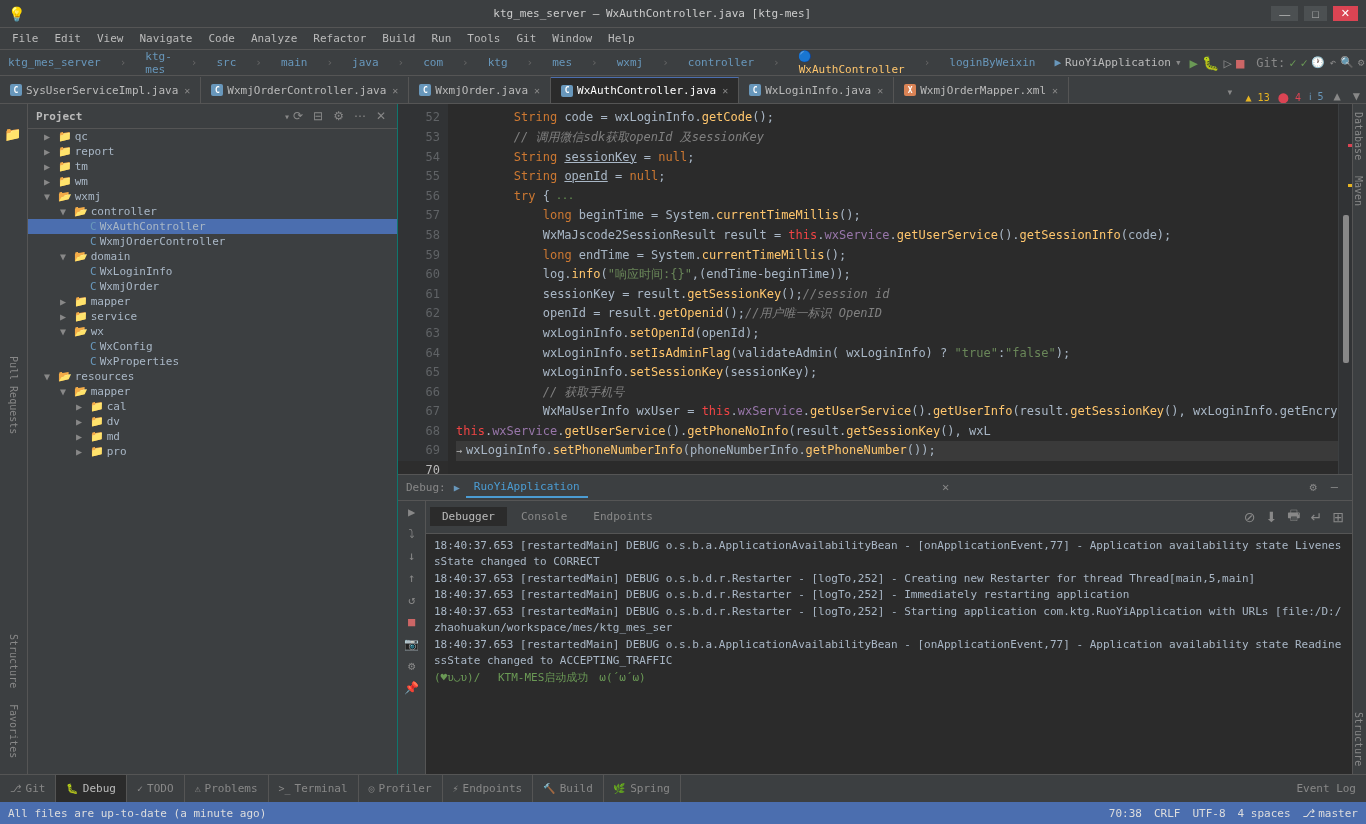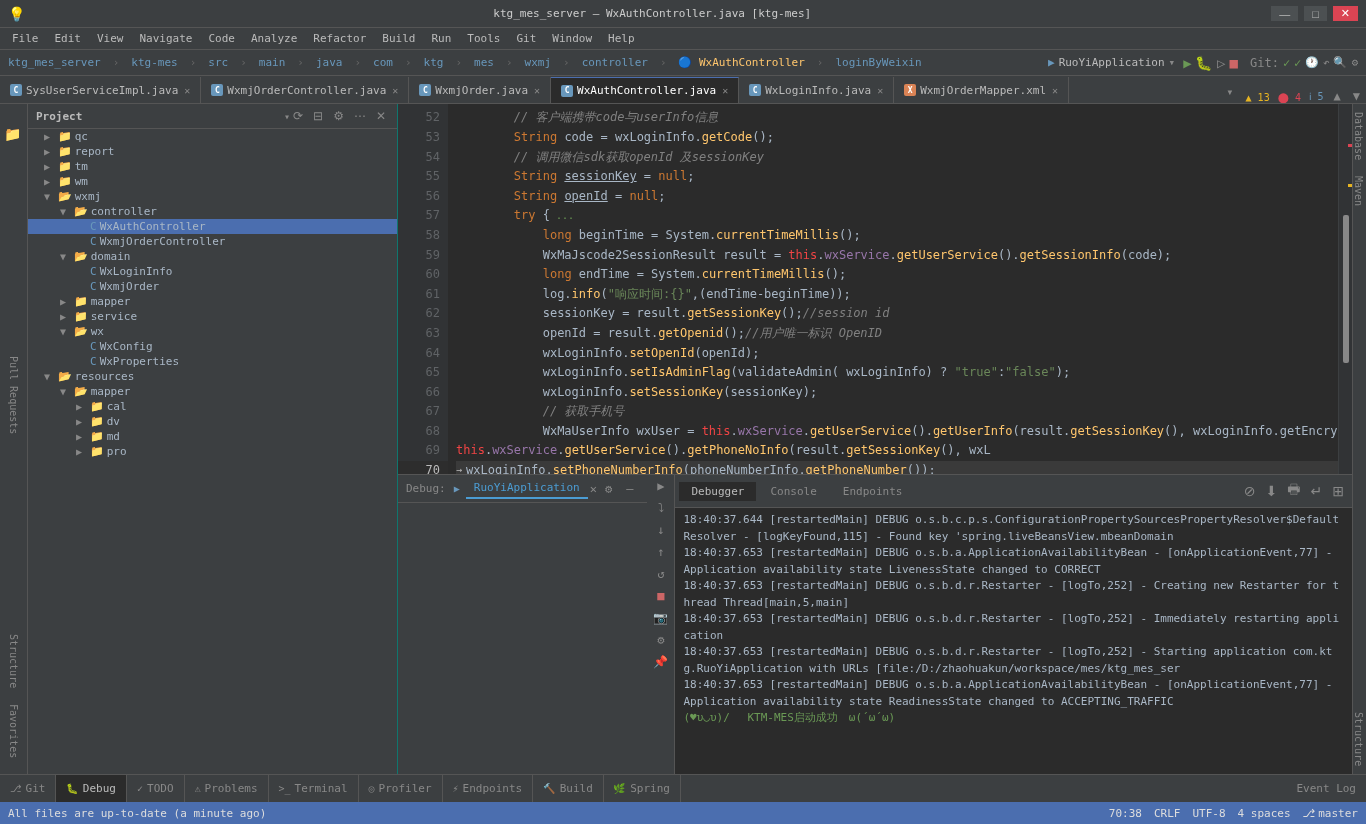--- a/index.html
+++ b/index.html
@@ -9,21 +9,21 @@
     .title-bar { background: #3c3f41; height: 28px; display: flex; align-items: center; padding: 0 8px; color: #bbbbbb; font-size: 11px; flex-shrink: 0; border-bottom: 1px solid #555; }
     .title-bar-title { flex: 1; text-align: center; font-size: 11px; color: #ccc; }
     .title-bar-controls { display: flex; gap: 6px; }
     .title-bar-btn { background: #4c5052; border: none; color: #bbb; padding: 1px 8px; font-size: 11px; cursor: pointer; }
 
     
     .menu-bar { background: #3c3f41; height: 22px; display: flex; align-items: center; padding: 0 4px; flex-shrink: 0; border-bottom: 1px solid #555; }
     .menu-item { padding: 2px 8px; color: #bbbbbb; font-size: 11px; cursor: pointer; }
 
     
-    .path-bar { background: #3c3f41; height: 26px; display: flex; align-items: center; padding: 0 8px; flex-shrink: 0; border-bottom: 1px solid #555; gap: 12px; }
+    .path-bar { background: #3c3f41; height: 26px; display: flex; align-items: center; padding: 0 8px; flex-shrink: 0; border-bottom: 1px solid #555; gap: 19px; }
     .path-item { color: #6897bb; font-size: 11px; cursor: pointer; }
     .path-sep { color: #666; font-size: 11px; }
     .run-configs { display: flex; align-items: center; gap: 4px; margin-left: auto; }
     .run-play { color: #6a9955; font-size: 14px; cursor: pointer; margin-left: 4px; }
     .run-debug { color: #6897bb; font-size: 14px; cursor: pointer; }
     .run-stop { color: #cc6666; font-size: 14px; cursor: pointer; }
 
     
     .tab-bar { background: #3c3f41; height: 28px; display: flex; align-items: flex-end; flex-shrink: 0; border-bottom: 1px solid #555; overflow: hidden; }
     .tab { display: flex; align-items: center; padding: 4px 10px; font-size: 11px; cursor: pointer; border-right: 1px solid #555; color: #bbb; height: 26px; white-space: nowrap; gap: 4px; }
@@ -72,21 +72,21 @@
     .c-this { color: #ef4444; }
     .c-field { color: #9876aa; }
     .c-plain { color: #a9b7c6; }
 
     
     .right-gutter { width: 14px; background: #313335; flex-shrink: 0; border-left: 1px solid #3c3f41; position: relative; }
     .gutter-marker { position: absolute; right: 0; width: 4px; background: #da4453; height: 3px; }
     .scroll-indicator { position: absolute; right: 0; width: 6px; background: #888; border-radius: 2px; }
 
     
-    .debug-panel { background: #3c3f41; height: 300px; border-top: 1px solid #555; display: flex; flex-direction: row; flex-shrink: 0; }
+    .debug-panel { background: #3c3f41; height: 300px; border-top: 1px solid #555; display: flex; flex-direction: column; flex-shrink: 0; }
     .debug-tabs { display: flex; align-items: center; padding: 0 8px; border-bottom: 1px solid #555; height: 28px; gap: 2px; }
     .debug-tab { padding: 3px 8px; font-size: 11px; color: #888; cursor: pointer; border-bottom: 2px solid transparent; }
     .debug-tab.active { color: #4b9cd3; border-bottom: 2px solid #4b9cd3; }
     .debug-close { margin-left: auto; color: #888; cursor: pointer; font-size: 12px; }
     .debug-toolbar { display: flex; align-items: center; padding: 2px 4px; border-bottom: 1px solid #555; gap: 2px; background: #3c3f41; }
     .debug-btn { background: none; border: none; color: #888; cursor: pointer; font-size: 14px; padding: 2px 4px; }
     .debug-content-tab { padding: 3px 12px; font-size: 11px; color: #888; cursor: pointer; }
     .debug-content-tab.active { color: #bbb; background: #2b2b2b; }
     .console-output { flex: 1; overflow-y: auto; padding: 4px 8px; font-size: 11px; line-height: 1.5; background: #2b2b2b; font-family: 'Consolas', monospace; }
     .console-line { color: #a9b7c6; white-space: pre-wrap; word-break: break-all; }
@@ -416,23 +416,20 @@
           <div class="line-num">66</div>
           <div class="line-num">67</div>
           <div class="line-num">68</div>
           <div class="line-num">69</div>
           <div class="line-num current">70</div>
 
         </div>
 
         <div class="code-area">
           <div class="code-line">
-            <span class="c-comment">&nbsp;&nbsp;&nbsp;&nbsp;&nbsp;&nbsp;&nbsp;&nbsp;// 客户端携带code与userInfo信息</span>
-          </div>
-          <div class="code-line">
             <span class="c-plain">&nbsp;&nbsp;&nbsp;&nbsp;&nbsp;&nbsp;&nbsp;&nbsp;</span>
               <span class="c-keyword">String</span>
               <span class="c-plain">&nbsp;code&nbsp;=&nbsp;wxLoginInfo.</span>
               <span class="c-method">getCode</span>
               <span class="c-plain">();</span>
           </div>
           <div class="code-line">
             <span class="c-comment">&nbsp;&nbsp;&nbsp;&nbsp;&nbsp;&nbsp;&nbsp;&nbsp;// 调用微信sdk获取openId 及sessionKey</span>
           </div>
           <div class="code-line">
@@ -607,21 +604,20 @@
             </div>
             <div style="flex:1;"></div>
             <button class="debug-btn" title="Clear">⊘</button>
             <button class="debug-btn" title="Scroll to end">⬇</button>
             <button class="debug-btn" title="Print">🖶</button>
             <button class="debug-btn" title="Soft Wrap">↵</button>
             <button class="debug-btn" title="Layout">⊞</button>
           </div>
 
           <div class="console-output">
-            <div class="console-line debug">18:40:37.644 [restartedMain] DEBUG o.s.b.c.p.s.ConfigurationPropertySourcesPropertyResolver$DefaultResolver - [logKeyFound,115] - Found key 'spring.liveBeansView.mbeanDomain</div>
             <div class="console-line debug">18:40:37.653 [restartedMain] DEBUG o.s.b.a.ApplicationAvailabilityBean - [onApplicationEvent,77] - Application availability state LivenessState changed to CORRECT</div>
             <div class="console-line debug">18:40:37.653 [restartedMain] DEBUG o.s.b.d.r.Restarter - [logTo,252] - Creating new Restarter for thread Thread[main,5,main]</div>
             <div class="console-line debug">18:40:37.653 [restartedMain] DEBUG o.s.b.d.r.Restarter - [logTo,252] - Immediately restarting application</div>
             <div class="console-line debug">18:40:37.653 [restartedMain] DEBUG o.s.b.d.r.Restarter - [logTo,252] - Starting application com.ktg.RuoYiApplication with URLs [file:/D:/zhaohuakun/workspace/mes/ktg_mes_ser</div>
             <div class="console-line debug">18:40:37.653 [restartedMain] DEBUG o.s.b.a.ApplicationAvailabilityBean - [onApplicationEvent,77] - Application availability state ReadinessState changed to ACCEPTING_TRAFFIC</div>
             <div class="console-line success">(♥υ◡υ)/ 　KTM-MES启动成功　ω(´ω´ω)</div>
           </div>
         </div>
       </div>
     </div>

